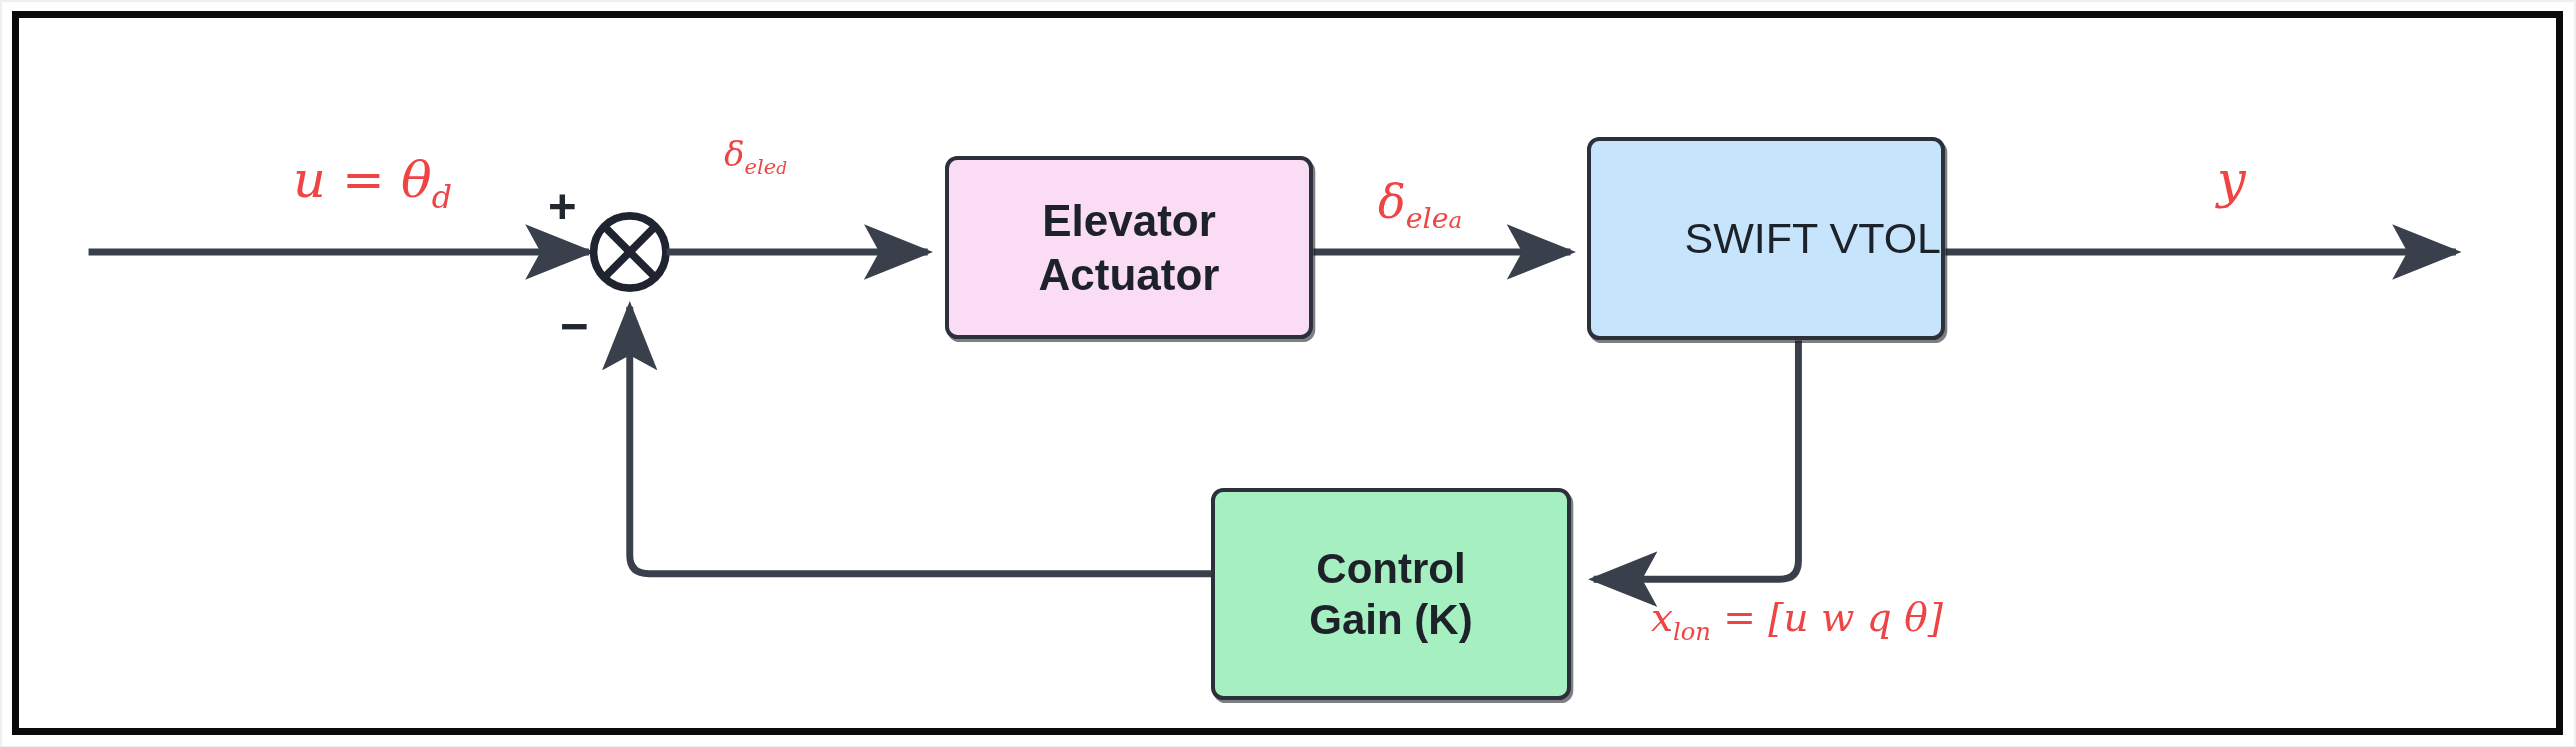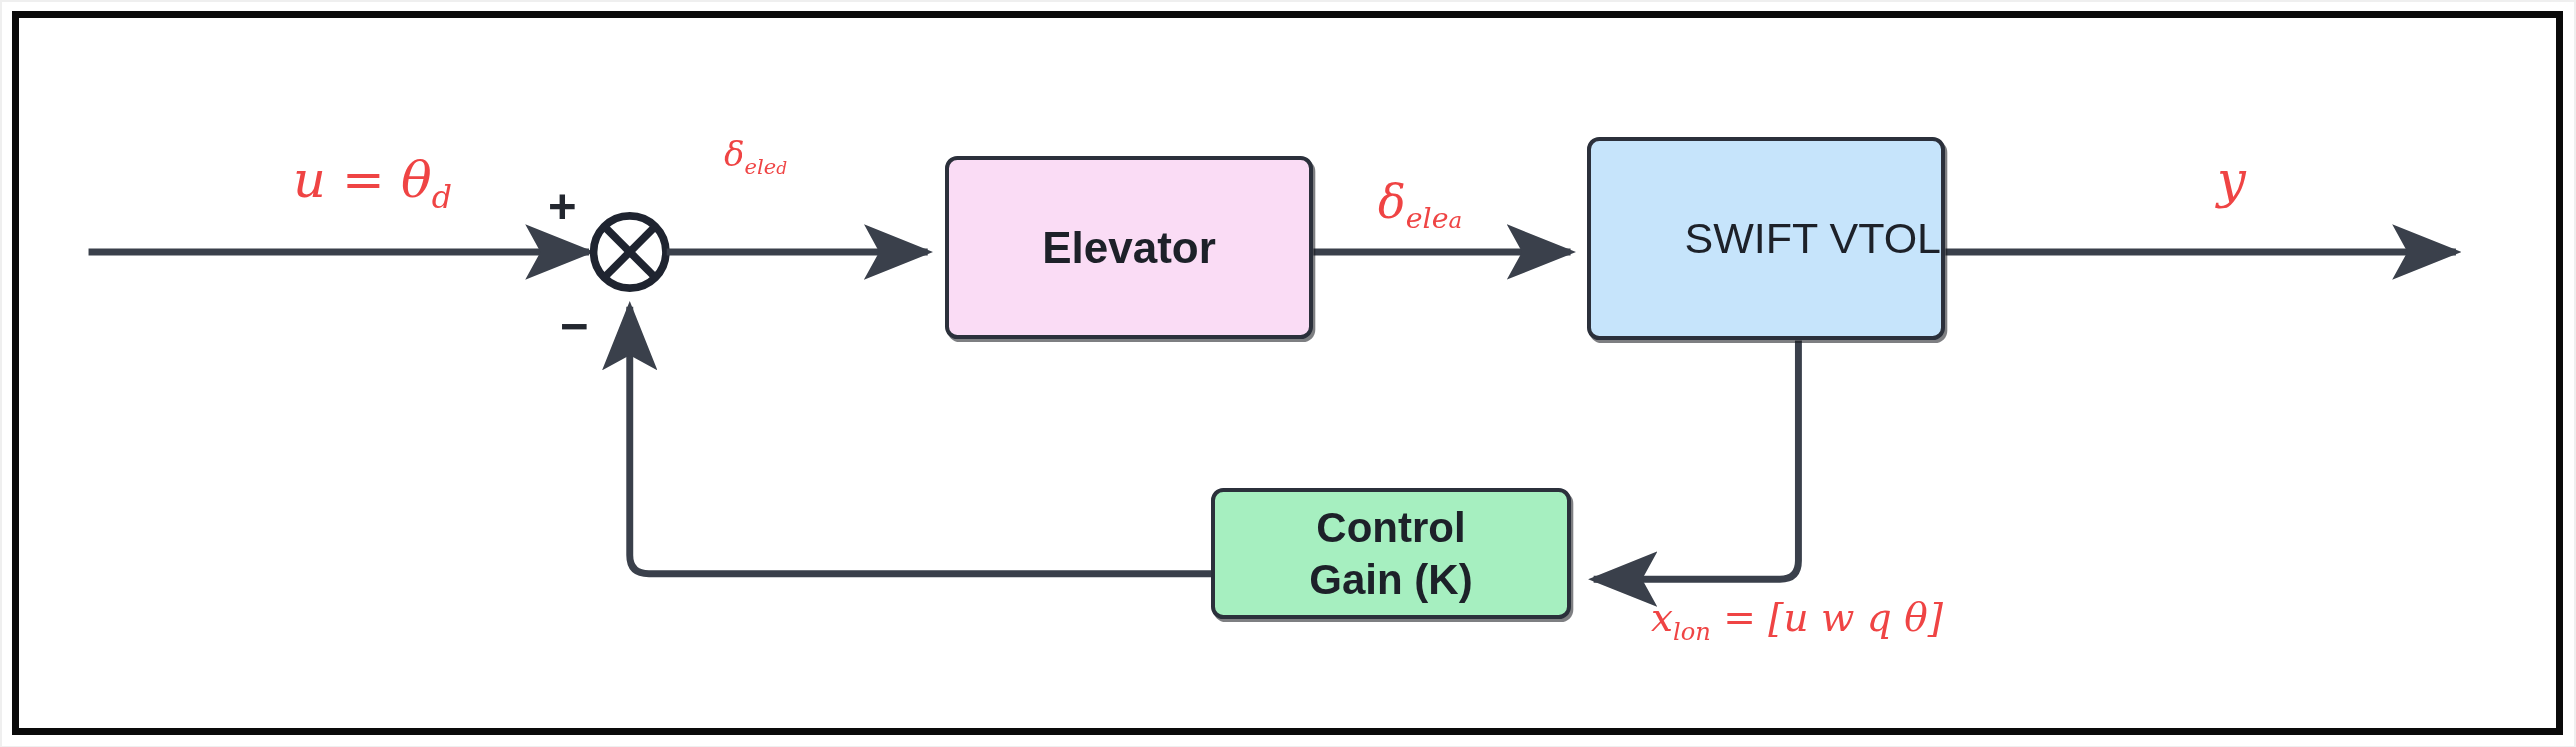--- a/index.html
+++ b/index.html
@@ -62,21 +62,21 @@
   #block-swift-vtol {
     left: 1587px; top: 137px;
     width: 358px; height: 203px;
     background: #C6E4FB;
     font-size: 43px;
     font-weight: normal;
     justify-content: flex-end;
   }
   #block-control-gain {
     left: 1211px; top: 488px;
-    width: 360px; height: 131px;
+    width: 360px; height: 212px;
     background: #A6EFC0;
     font-size: 42px;
   }
   
   .label {
     position: absolute;
     color: #ef4444;
     font-family: "DejaVu Serif", serif;
     font-style: italic;
     white-space: nowrap;
@@ -138,20 +138,21 @@
     <line x1="2527" y1="327" x2="3190" y2="327" stroke="#3a404b" stroke-width="9" marker-end="url(#arrowhead)"></line>
 
     <path d="M 2336 442 L 2336 728 Q 2336 752 2312 752 L 2070 752" fill="none" stroke="#3a404b" stroke-width="9" marker-end="url(#arrowhead)"></path>
 
     <path d="M 1573 745 L 843 745 Q 818 745 818 721 L 818 398" fill="none" stroke="#3a404b" stroke-width="9" marker-end="url(#arrowhead)"></path>
   </svg>
 
   <div id="block-elevator-actuator" class="block">
     <span>
       <span>Elevator</span><br>
+      <span>Actuator</span>
     </span>
   </div>
 
   <div id="block-swift-vtol" class="block">
     <span>SWIFT VTOL</span>
   </div>
 
   <div id="block-control-gain" class="block">
     <span>
       <span>Control</span><br>

